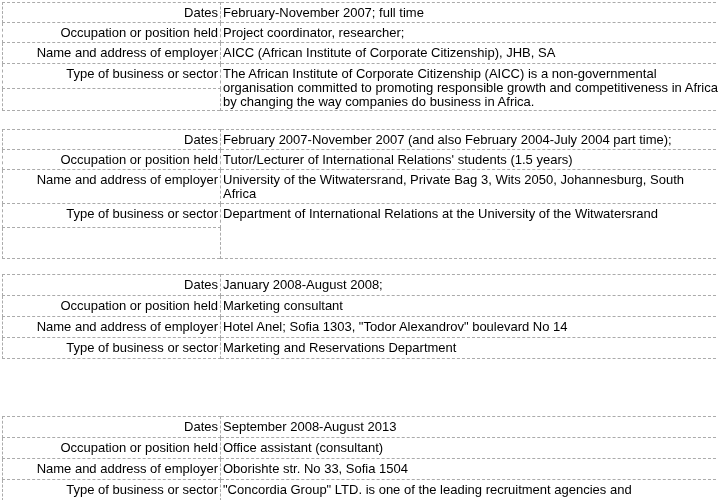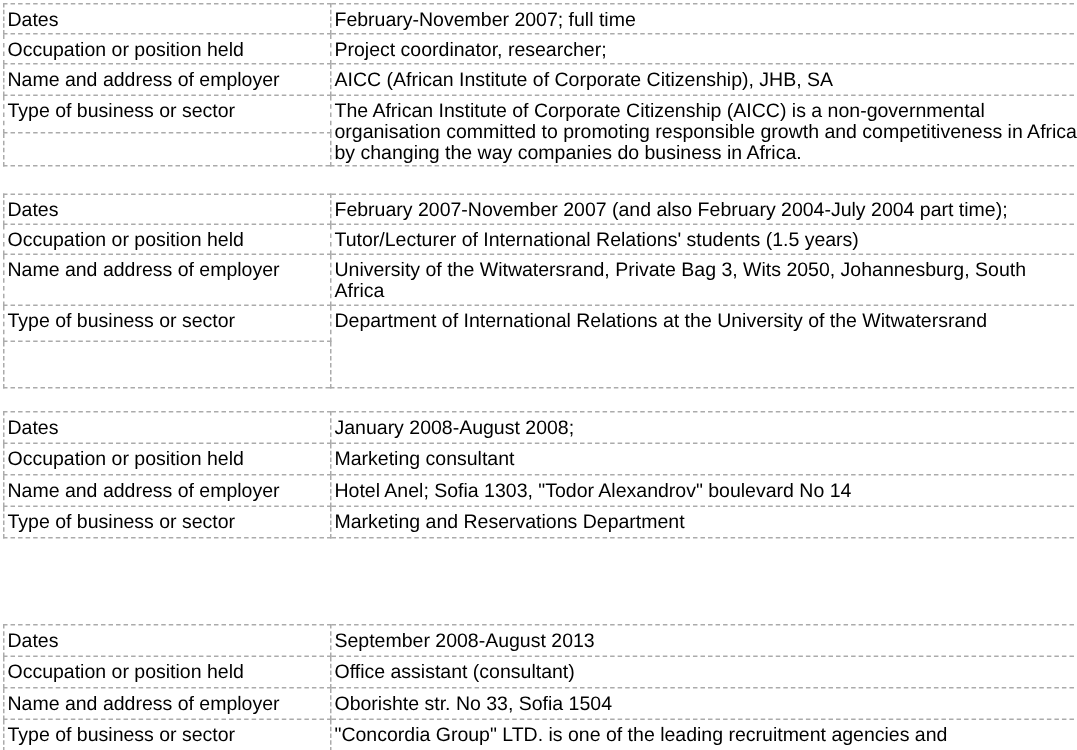--- a/index.html
+++ b/index.html
@@ -28,21 +28,21 @@
     font-size: 13px;
     line-height: 14px;
     color: #000000;
     vertical-align: top;
     padding: 3px 2px 1px 2px;
     overflow: hidden;
     word-wrap: break-word;
   }
   td.lbl {
     width: 213px;
-    text-align: left;
+    text-align: right;
   }
   td.val {
     width: 495px;
     text-align: left;
     padding-left: 8px;
     padding-right: 2px;
   }
   .mb-a { margin-bottom: 18px; }
   .mb-b { margin-bottom: 15px; }
   .mb-c { margin-bottom: 57px; }

